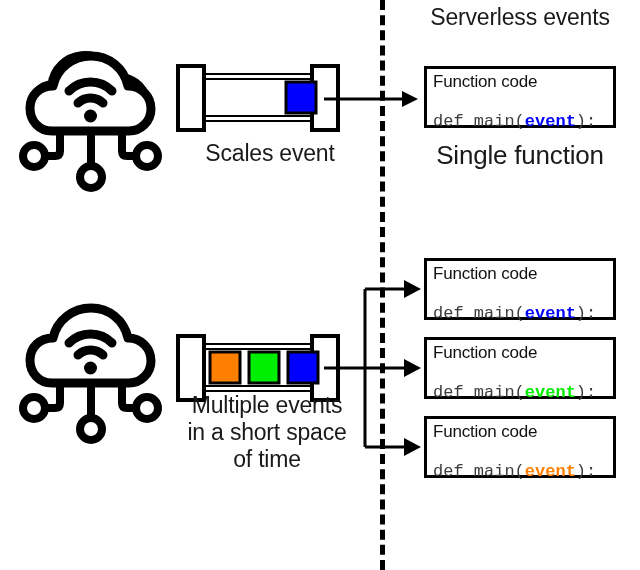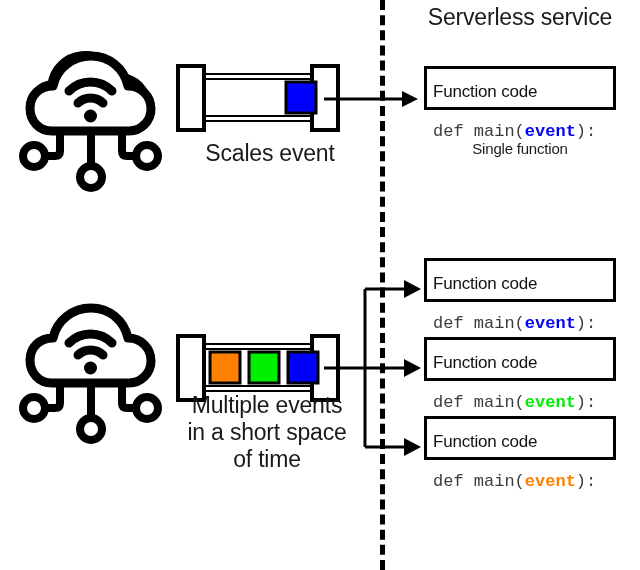--- a/index.html
+++ b/index.html
@@ -23,59 +23,59 @@
     position:absolute;
     font-family:"Liberation Sans", sans-serif;
     color:#1a1a1a;
     text-align:center;
     line-height:1.18;
     white-space:pre-line;
     letter-spacing:-0.2px;
   }
   .cap-serverless{left:400px;top:4px;width:240px;font-size:23px;}
   .cap-single-event{left:170px;top:140px;width:200px;font-size:23px;}
-  .cap-single-function{left:400px;top:140px;width:240px;font-size:15px;}
+  .cap-single-function{left:400px;top:140px;width:240px;font-size:26px;}
   .cap-multi-events{left:162px;top:392px;width:210px;font-size:23px;}
   .cap-scales{left:400px;top:487px;width:240px;font-size:23px;}
 
   
   .cloud-icon{width:150px;height:150px;}
 
   
   .pipe{position:absolute;}
 
   
   .codebox{
     position:absolute;
     box-sizing:border-box;
     border:3px solid #000;
     background:#fff;
-    width:192px;height:44px;
-    padding:13px 0 0 6px;
+    width:192px;height:62px;
+    padding:3px 0 0 6px;
   }
   .codebox .title{
     font-family:"Liberation Sans", sans-serif;
     font-size:17px;line-height:20px;color:#111;
     letter-spacing:-0.2px;
   }
   .codebox .code{
     font-family:"Liberation Mono","DejaVu Sans Mono", monospace;
     font-size:17px;line-height:22px;color:#3c3c3c;
     margin-top:19px;white-space:pre;letter-spacing:0px;
   }
   .codebox .code .kw{font-weight:bold;}
 </style>
 </head>
 <body>
 
 <div id="stage">
 
   <div class="abs divider"></div>
 
-  <div class="caption cap-serverless">Serverless service</div>
+  <div class="caption cap-serverless">Serverless events</div>
 
   <div class="abs" style="left:12px;top:48px;">
     <svg class="cloud-icon" viewBox="0 0 150 150" xmlns="http://www.w3.org/2000/svg">
       <g fill="none" stroke="#000" stroke-width="9" stroke-linecap="round" stroke-linejoin="round">
 
         <path d="M38,82 A23,23 0 0 1 40,36.5 A33,33 0 0 1 104,30 A23,23 0 0 1 112,82 Z" transform="translate(0,0)"></path>
       </g>
 
       <path d="M40,83
                C27,83 18,73 18,60

